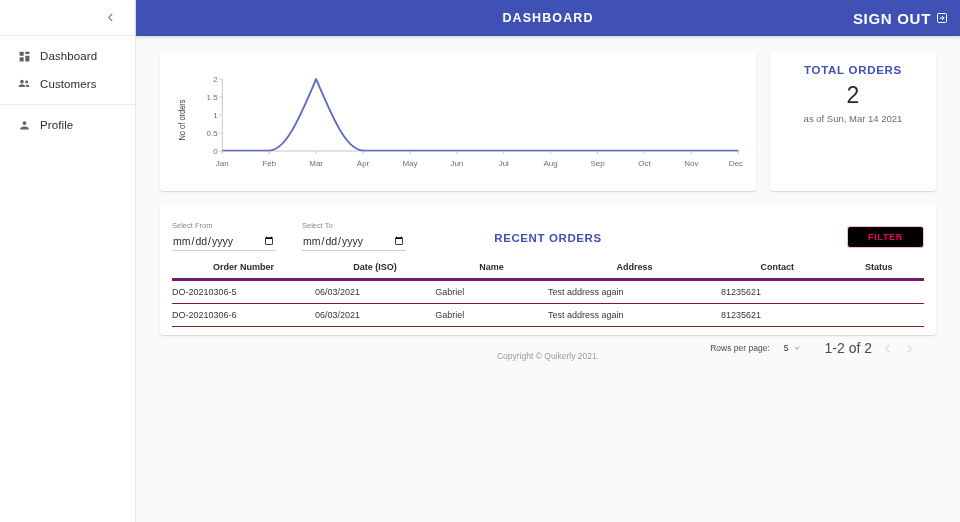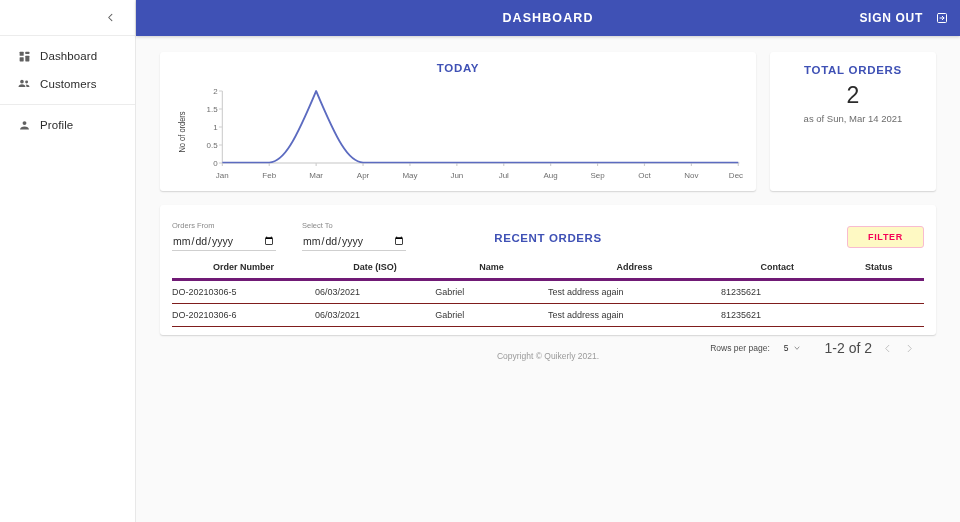--- a/index.html
+++ b/index.html
@@ -62,22 +62,22 @@
     flex: 0 0 36px;
   }
   .appbar-title {
     position: absolute; left: 0; right: 0;
     text-align: center;
     color: #ffffff; font-size: 12.5px;
     font-weight: bold; letter-spacing: 1.1px;
   }
   .signout-btn {
     margin-left: auto; margin-right: 12px;
-    display: flex; align-items: center; gap: 13px;
-    color: #ffffff; font-size: 12px; font-weight: bold;
+    display: flex; align-items: center; gap: 5px;
+    color: #ffffff; font-size: 15px; font-weight: bold;
     letter-spacing: .7px; cursor: pointer;
     background: none; border: none; z-index: 2;
   }
 
   .content { padding: 16px 24px 0 24px; overflow: hidden; }
 
   .row-top { display: flex; gap: 14px; }
 
   .card {
     background: #ffffff;
@@ -127,21 +127,21 @@
     width: 104px; padding: 1px 0 2px 0;
   }
   .orders-title {
     position: absolute; left: 0; right: 0; bottom: 7px;
     text-align: center; color: #3f51b5;
     font-size: 11.5px; font-weight: bold; letter-spacing: .6px;
     pointer-events: none;
   }
   .filter-btn {
     margin-left: auto; margin-bottom: 3px;
-    color: #f50057; background: #fef9c3;
+    color: #f50057; background: #000000;
     border: 1px solid #f8bbd0; border-radius: 3px;
     font-size: 9px; font-weight: bold; letter-spacing: .7px;
     padding: 5px 20px; cursor: pointer;
     font-family: "Liberation Sans", sans-serif;
   }
 
   table.orders { width: 100%; border-collapse: collapse; margin-top: 6px; }
   table.orders th {
     text-align: center; font-size: 9px; font-weight: bold;
     color: #2b2b2b; padding: 5px 0 6px 0;
@@ -249,21 +249,20 @@
             <path d="M12.5 8.5 16 12l-3.5 3.5"></path>
         </svg>
       </button>
     </header>
 
     <div class="content">
 
       <div class="row-top">
 
         <section class="card card-today">
-          <div class="card-title">TODAY</div>
           <div class="chart-wrap">
             <svg width="100%" height="104" viewBox="0 0 500 104" preserveAspectRatio="none">
 
               <text class="axis-ylabel" x="11" y="52" transform="rotate(-90 11 52)" text-anchor="middle">No of orders</text>
 
               <text class="axis-text" x="40" y="14" text-anchor="end">2</text>
               <text class="axis-text" x="40" y="32" text-anchor="end">1.5</text>
               <text class="axis-text" x="40" y="50" text-anchor="end">1</text>
               <text class="axis-text" x="40" y="68" text-anchor="end">0.5</text>
               <text class="axis-text" x="40" y="86" text-anchor="end">0</text>
@@ -296,21 +295,21 @@
           <div class="card-title">TOTAL ORDERS</div>
           <div class="total-number">2</div>
           <div class="total-sub">as of Sun, Mar 14 2021</div>
         </section>
       </div>
 
       <section class="card card-orders">
         <div class="orders-head">
 
           <div class="date-field">
-            <label class="date-label">Orders From</label>
+            <label class="date-label">Select From</label>
             <input class="date-input" type="date" placeholder="dd/mm/yyyy" style="">
           </div>
 
           <div class="date-field">
             <label class="date-label">Select To</label>
             <input class="date-input" type="date" placeholder="dd/mm/yyyy" style="">
           </div>
 
           <div class="orders-title">RECENT ORDERS</div>
 

